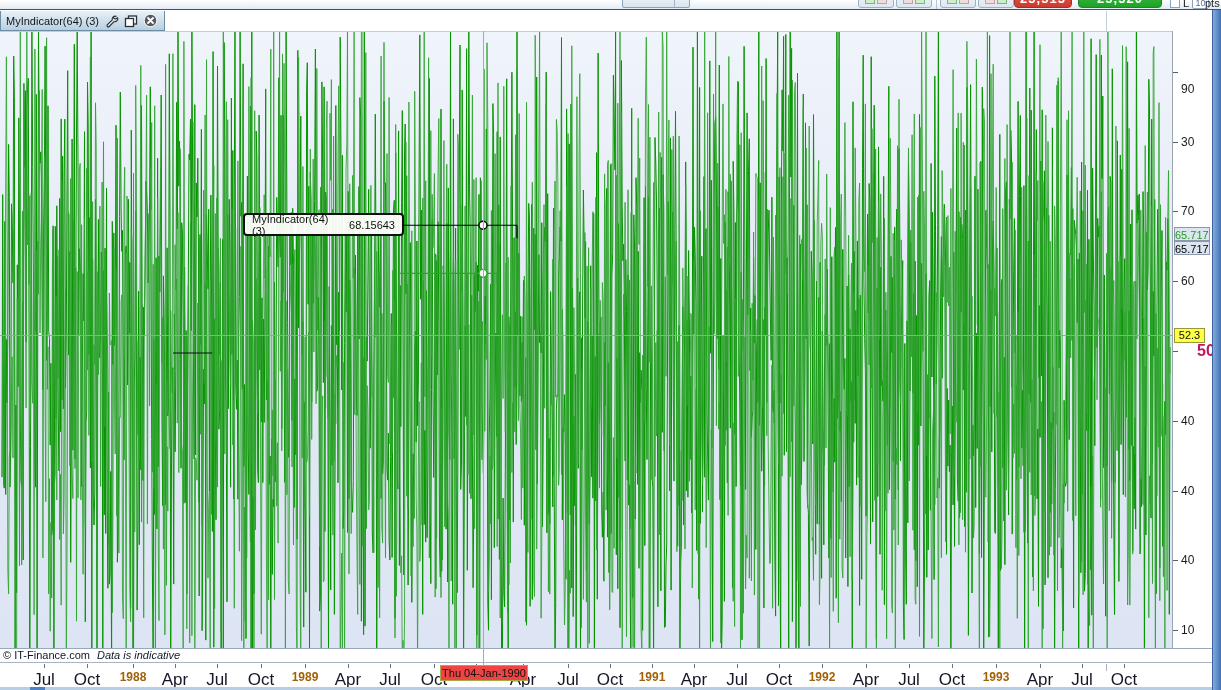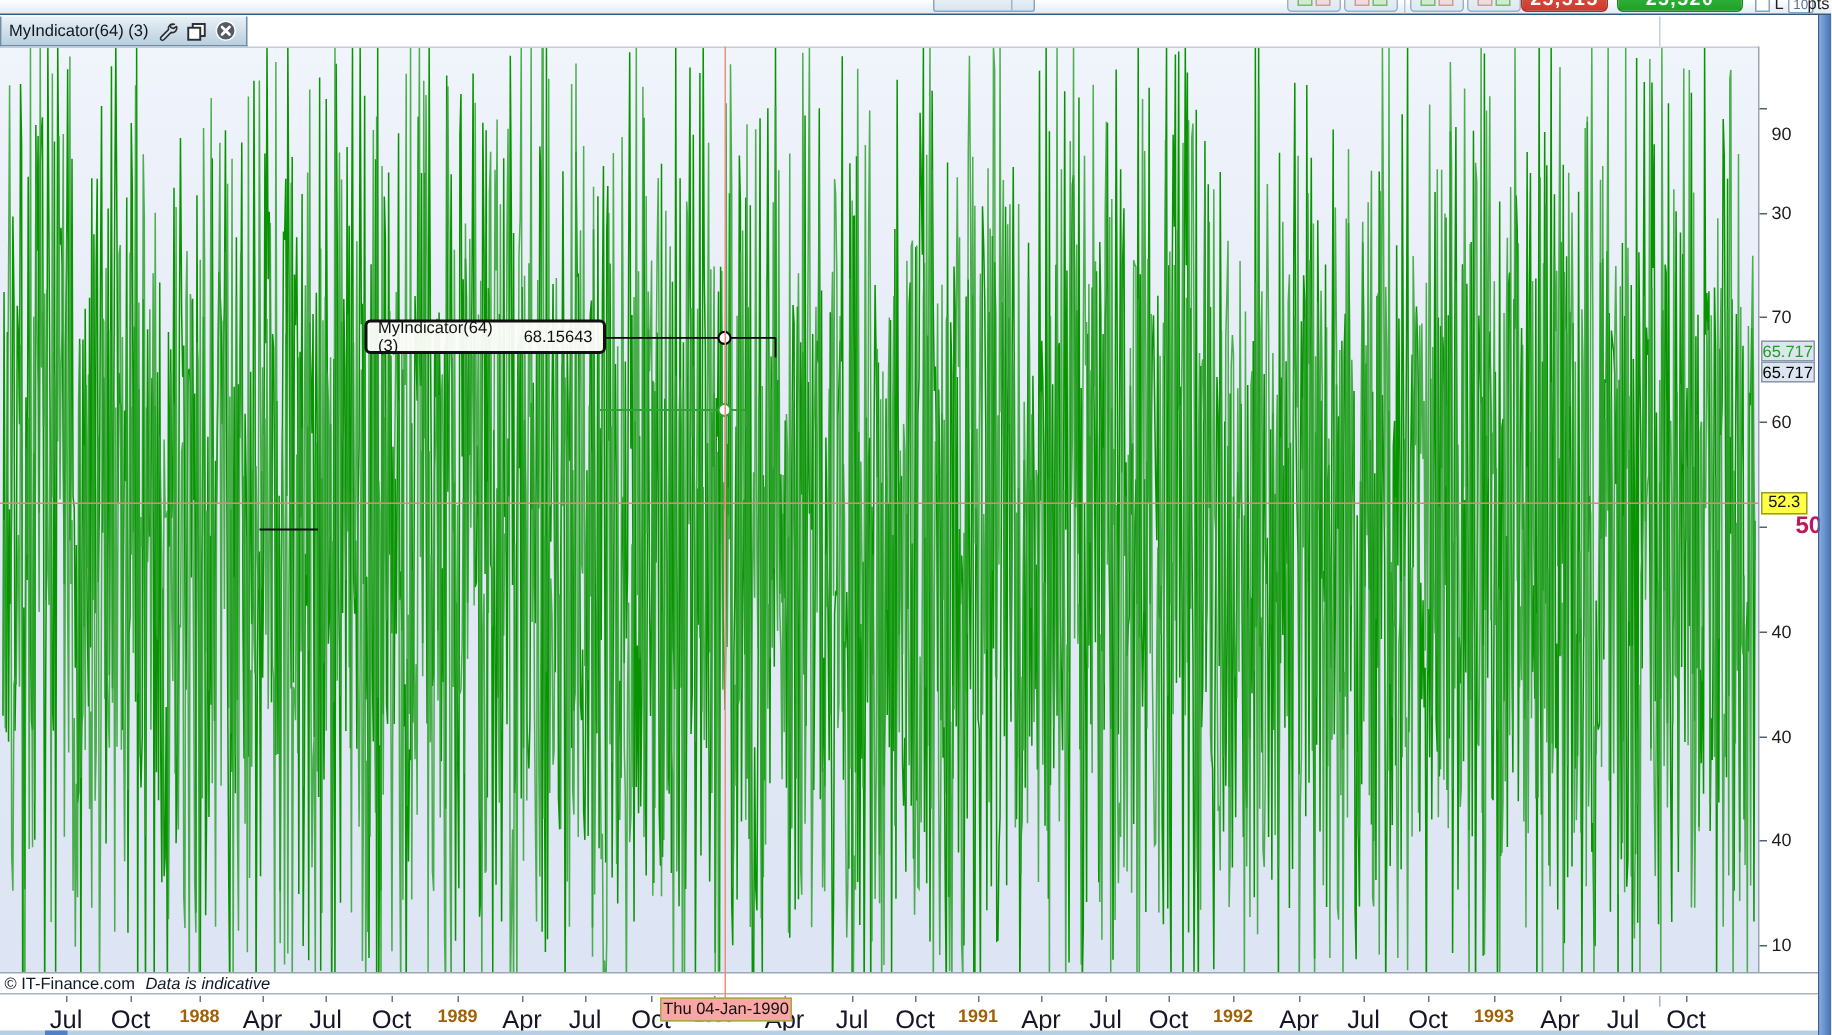--- a/index.html
+++ b/index.html
@@ -65,29 +65,29 @@
   #cursor-y-box { position:absolute; left:1px; width:31px; height:15px; background:#ffff44; border:1px solid #97973d;
     font-size:11px; color:#111; text-align:center; line-height:13px; z-index:6; }
 
   
   #v-scrollbar { position:absolute; left:1212px; top:10px; width:9px; height:680px;
     background:linear-gradient(to right,#85abdd,#4170b4); border-left:1px solid #3a62a0; cursor:pointer; }
 
   
   #copyright-row { position:absolute; left:0; top:648px; width:1212px; height:15px; background:#fff;
     border-top:1px solid #9aa7b8; border-bottom:1px solid #aab4c0; font-size:11px; color:#101826;
-    display:flex; align-items:center; padding-left:3px; }
+    display:flex; align-items:flex-start; padding-left:3px; }
   #copyright-row .disclaimer { font-style:italic; margin-left:7px; }
 
   #timeline { position:absolute; left:0; top:664px; width:1212px; height:23px; background:#fff; }
   .x-tick { position:absolute; top:0; width:1px; height:4px; background:#6a7686; }
   .x-label { position:absolute; top:6px; transform:translateX(-50%); font-size:17px; color:#161626; white-space:nowrap; }
   .x-label.bold { font-weight:bold; font-size:12px; color:#a16207; }
   #tl-endline { position:absolute; left:1106px; top:0; width:1px; height:7px; background:#aab4c0; }
-  #cursor-date-box { position:absolute; left:440px; top:1px; width:88px; height:16px; background:#fca5a5;
+  #cursor-date-box { position:absolute; left:440px; top:1px; width:88px; height:16px; background:#ef4444;
     border:1px solid #a8a845; font-size:11px; color:#111; text-align:center; line-height:14px; z-index:6; white-space:nowrap; }
 
   #bottom-strip { position:absolute; left:0; top:687px; width:1212px; height:3px; background:#b6cfe4; }
   #bottom-strip .mini-block { position:absolute; left:30px; top:0; width:15px; height:3px; background:#4f81c7; }
 </style>
 </head>
 <body>
 
 <div id="app">
 

